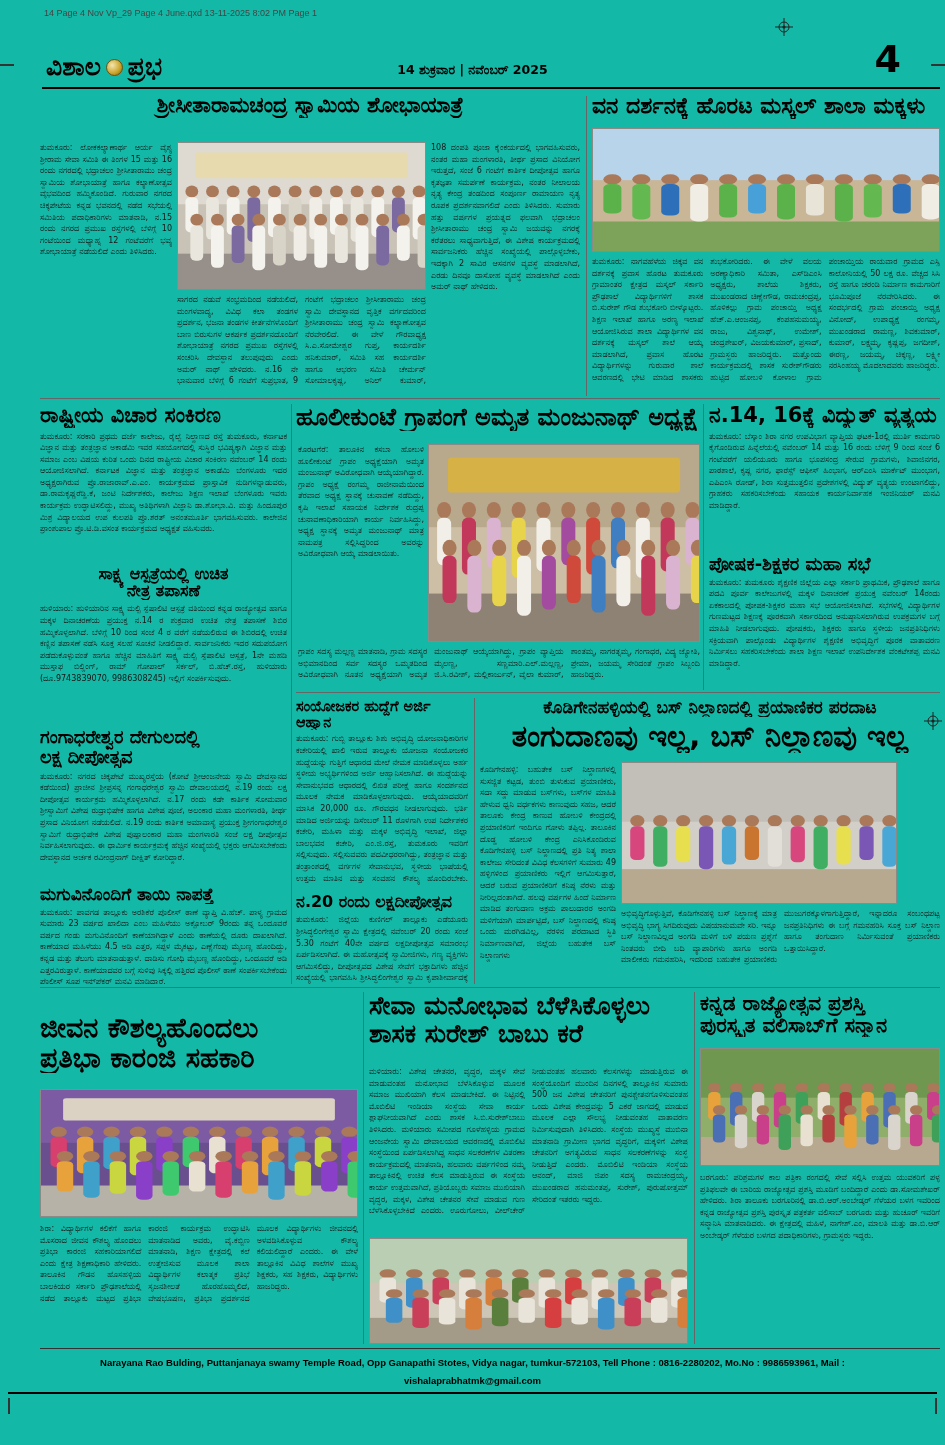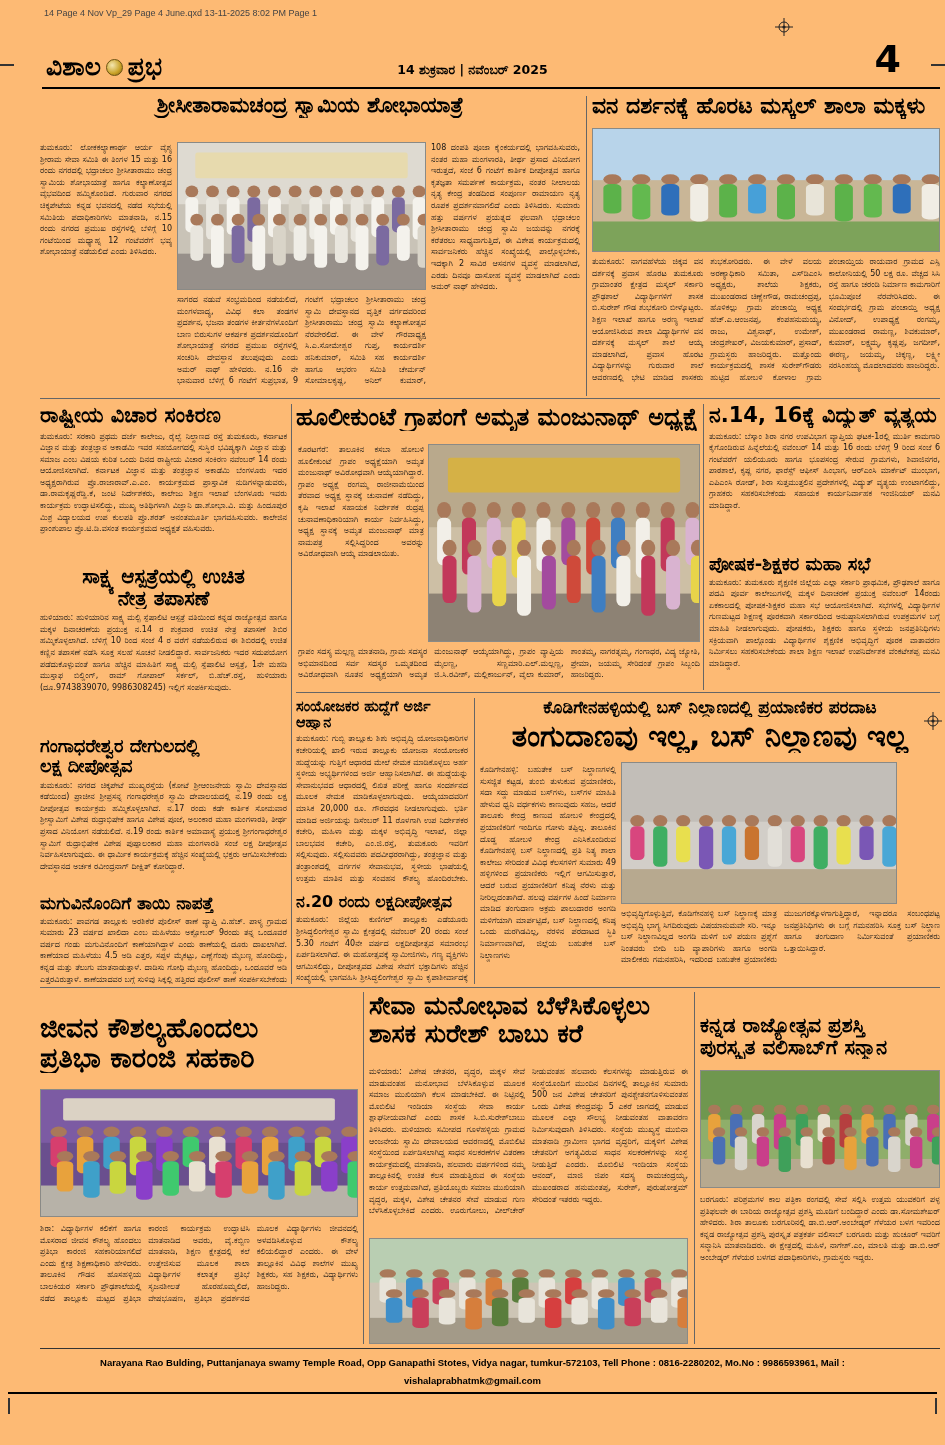--- a/index.html
+++ b/index.html
@@ -1,16 +1,16 @@
 <!DOCTYPE html>
 <html><head>
 <meta charset="utf-8">
 <style>
   html,body{margin:0;padding:0;background:#e8e8e4;}
-  .page{position:relative;width:945px;height:1445px;background:#fdba74;margin:0 auto;
+  .page{position:relative;width:945px;height:1445px;background:#14b8a6;margin:0 auto;
         font-family:"DejaVu Sans","Liberation Sans",sans-serif;color:#111;overflow:hidden;}
   .slug{position:absolute;left:44px;top:8px;font-size:9px;color:#444;
         font-family:"Liberation Sans",sans-serif;}
   .regmark{position:absolute;}
   .tick{position:absolute;background:#333;}
   
   .mast-title{position:absolute;left:46px;top:52px;font-size:25px;font-weight:bold;color:#000;
               display:flex;align-items:center;gap:5px;}
   .mast-logo{width:15px;height:15px;border-radius:50%;
              background:radial-gradient(circle at 35% 35%,#f4e6b0,#c9a227 60%,#7a5c12);
@@ -162,21 +162,21 @@
   </div>
 
   <div class="hrule" style="left:40px;top:398px;width:900px;"></div>
 
   <div class="art" style="left:40px;top:404px;width:247px;height:580px;">
     <div>
       <div class="hl" style="font-size:21px;text-align:left;">ರಾಷ್ಟ್ರೀಯ ವಿಚಾರ ಸಂಕಿರಣ</div>
       <div class="body" style="height:128px;margin-top:3px;">ತುಮಕೂರು: ಸರಕಾರಿ ಪ್ರಥಮ ದರ್ಜೆ ಕಾಲೇಜು, ರೈಲ್ವೆ ನಿಲ್ದಾಣದ ರಸ್ತೆ ತುಮಕೂರು, ಕರ್ನಾಟಕ ವಿಜ್ಞಾನ ಮತ್ತು ತಂತ್ರಜ್ಞಾನ ಅಕಾಡೆಮಿ ಇವರ ಸಹಯೋಗದಲ್ಲಿ ಸುಸ್ಥಿರ ಭವಿಷ್ಯಕ್ಕಾಗಿ ವಿಜ್ಞಾನ ಮತ್ತು ಸಮಾಜ ಎಂಬ ವಿಷಯ ಕುರಿತ ಒಂದು ದಿನದ ರಾಷ್ಟ್ರೀಯ ವಿಚಾರ ಸಂಕಿರಣ ನವೆಂಬರ್ 14 ರಂದು ಆಯೋಜಿಸಲಾಗಿದೆ. ಕರ್ನಾಟಕ ವಿಜ್ಞಾನ ಮತ್ತು ತಂತ್ರಜ್ಞಾನ ಅಕಾಡೆಮಿ ಬೆಂಗಳೂರು ಇದರ ಅಧ್ಯಕ್ಷರಾಗಿರುವ ಪ್ರೊ.ರಾಜಾರಾವ್.ಎ.ಎಂ. ಕಾರ್ಯಕ್ರಮದ ಪ್ರಾಸ್ತಾವಿಕ ನುಡಿಗಳನ್ನಾಡುವರು, ಡಾ.ರಾಮಕೃಷ್ಣರೆಡ್ಡಿ.ಕೆ, ಜಂಟಿ ನಿರ್ದೇಶಕರು, ಕಾಲೇಜು ಶಿಕ್ಷಣ ಇಲಾಖೆ ಬೆಂಗಳೂರು ಇವರು ಕಾರ್ಯಕ್ರಮ ಉದ್ಘಾಟಿಸಲಿದ್ದು, ಮುಖ್ಯ ಅತಿಥಿಗಳಾಗಿ ವಿಜ್ಞಾನಿ ಡಾ.ಶೋಭಾ.ವಿ. ಮತ್ತು ಹಿಂದೂಪುರ ಮಿಶ್ರ ವಿದ್ಯಾಲಯದ ಉಪ ಕುಲಪತಿ ಪ್ರೊ.ಶರತ್ ಅನಂತಮೂರ್ತಿ ಭಾಗವಹಿಸುವರು. ಕಾಲೇಜಿನ ಪ್ರಾಂಶುಪಾಲ ಪ್ರೊ.ಟಿ.ಡಿ.ವಸಂತ ಕಾರ್ಯಕ್ರಮದ ಅಧ್ಯಕ್ಷತೆ ವಹಿಸುವರು.</div>
     </div>
     <div style="margin-top:6px;">
-      <div class="hl wrap" style="font-size:20px;text-align:center;">
+      <div class="hl wrap" style="font-size:16px;text-align:center;">
         <span>ಸಾಕ್ಷ್ಯ ಆಸ್ಪತ್ರೆಯಲ್ಲಿ ಉಚಿತ</span><br><span>ನೇತ್ರ ತಪಾಸಣೆ</span>
       </div>
       <div class="body" style="height:118px;margin-top:3px;">ಹುಳಿಯಾರು: ಹುಳಿಯಾರಿನ ಸಾಕ್ಷ್ಯ ಮಲ್ಟಿ ಸ್ಪೆಷಾಲಿಟಿ ಆಸ್ಪತ್ರೆ ವತಿಯಿಂದ ಕನ್ನಡ ರಾಜ್ಯೋತ್ಸವ ಹಾಗೂ ಮಕ್ಕಳ ದಿನಾಚರಣೆಯ ಪ್ರಯುಕ್ತ ನ.14 ರ ಶುಕ್ರವಾರ ಉಚಿತ ನೇತ್ರ ತಪಾಸಣೆ ಶಿಬಿರ ಹಮ್ಮಿಕೊಳ್ಳಲಾಗಿದೆ. ಬೆಳಿಗ್ಗೆ 10 ರಿಂದ ಸಂಜೆ 4 ರ ವರೆಗೆ ನಡೆಯಲಿರುವ ಈ ಶಿಬಿರದಲ್ಲಿ ಉಚಿತ ಕಣ್ಣಿನ ತಪಾಸಣೆ ನಡೆಸಿ ಸೂಕ್ತ ಸಲಹೆ ಸೂಚನೆ ನೀಡಲಿದ್ದಾರೆ. ಸಾರ್ವಜನಿಕರು ಇದರ ಸದುಪಯೋಗ ಪಡೆದುಕೊಳ್ಳುವಂತೆ ಹಾಗೂ ಹೆಚ್ಚಿನ ಮಾಹಿತಿಗೆ ಸಾಕ್ಷ್ಯ ಮಲ್ಟಿ ಸ್ಪೆಷಾಲಿಟಿ ಆಸ್ಪತ್ರೆ, 1ನೇ ಮಹಡಿ ಮುಸ್ತಾಫ ಬಿಲ್ಡಿಂಗ್, ರಾಮ್ ಗೋಪಾಲ್ ಸರ್ಕಲ್, ಬಿ.ಹೆಚ್.ರಸ್ತೆ, ಹುಳಿಯಾರು (ದೂ.9743839070, 9986308245) ಇಲ್ಲಿಗೆ ಸಂಪರ್ಕಿಸುವುದು.</div>
     </div>
     <div style="margin-top:6px;">
       <div class="hl wrap" style="font-size:18px;">
         <span>ಗಂಗಾಧರೇಶ್ವರ ದೇಗುಲದಲ್ಲಿ</span><br><span>ಲಕ್ಷ ದೀಪೋತ್ಸವ</span>
       </div>
       <div class="body" style="height:108px;margin-top:3px;">ತುಮಕೂರು: ನಗರದ ಚಿಕ್ಕಪೇಟೆ ಮುಖ್ಯರಸ್ತೆಯ (ಕೋಟೆ ಶ್ರೀಆಂಜನೇಯ ಸ್ವಾಮಿ ದೇವಸ್ಥಾನದ ಕಡೆಯಿಂದ) ಪ್ರಾಚೀನ ಶ್ರೀಪ್ರಸನ್ನ ಗಂಗಾಧರೇಶ್ವರ ಸ್ವಾಮಿ ದೇವಾಲಯದಲ್ಲಿ ನ.19 ರಂದು ಲಕ್ಷ ದೀಪೋತ್ಸವ ಕಾರ್ಯಕ್ರಮ ಹಮ್ಮಿಕೊಳ್ಳಲಾಗಿದೆ. ನ.17 ರಂದು ಕಡೇ ಕಾರ್ತಿಕ ಸೋಮವಾರ ಶ್ರೀಸ್ವಾಮಿಗೆ ವಿಶೇಷ ರುದ್ರಾಭಿಷೇಕ ಹಾಗೂ ವಿಶೇಷ ಪೂಜೆ, ಅಲಂಕಾರ ಮಹಾ ಮಂಗಳಾರತಿ, ತೀರ್ಥ ಪ್ರಸಾದ ವಿನಿಯೋಗ ನಡೆಯಲಿದೆ. ನ.19 ರಂದು ಕಾರ್ತಿಕ ಅಮಾವಾಸ್ಯೆ ಪ್ರಯುಕ್ತ ಶ್ರೀಗಂಗಾಧರೇಶ್ವರ ಸ್ವಾಮಿಗೆ ರುದ್ರಾಭಿಷೇಕ ವಿಶೇಷ ಪುಷ್ಪಾಲಂಕಾರ ಮಹಾ ಮಂಗಳಾರತಿ ಸಂಜೆ ಲಕ್ಷ ದೀಪೋತ್ಸವ ನಿರ್ವಹಿಸಲಾಗುವುದು. ಈ ಧಾರ್ಮಿಕ ಕಾರ್ಯಕ್ರಮಕ್ಕೆ ಹೆಚ್ಚಿನ ಸಂಖ್ಯೆಯಲ್ಲಿ ಭಕ್ತರು ಆಗಮಿಸಬೇಕೆಂದು ದೇವಸ್ಥಾನದ ಅರ್ಚಕ ರವೀಂದ್ರನಾಗ್ ದೀಕ್ಷಿತ್ ಕೋರಿದ್ದಾರೆ.</div>
     </div>
@@ -424,21 +424,21 @@
           <rect x="80.27272727272727" y="35" width="5.2" height="17" rx="2" fill="#c93f5a"></rect>
           <circle cx="91.23636363636362" cy="32.6" r="2.6" fill="#a9795a"></circle>
           <rect x="88.63636363636363" y="35" width="5.2" height="15" rx="2" fill="#e8e4da"></rect>
           <circle cx="99.6" cy="32.6" r="2.6" fill="#a9795a"></circle>
           <rect x="97" y="35" width="5.2" height="18" rx="2" fill="#d67e3c"></rect>
         </svg></div>
   </div>
 
   <div class="vrule" style="left:694px;top:992px;height:352px;"></div>
 
-  <div class="art" style="left:700px;top:992px;width:240px;height:352px;margin-top:22px;">
+  <div class="art" style="left:700px;top:992px;width:240px;height:352px;">
     <div class="hl wrap" style="font-size:20px;">
       <span>ಕನ್ನಡ ರಾಜ್ಯೋತ್ಸವ ಪ್ರಶಸ್ತಿ</span><br><span>ಪುರಸ್ಕೃತ ವಲಿಸಾಬ್‌ಗೆ ಸನ್ಮಾನ</span>
     </div>
     <div class="photo abs" style="left:0;top:56px;width:240px;height:118px;"><svg viewBox="0 0 100 62" preserveAspectRatio="none" width="100%" height="100%">
           <rect width="100" height="62" fill="#8fae6a"></rect>
           <rect width="100" height="26" fill="#6f974f"></rect>
           <rect y="47" width="100" height="15" fill="#b7a98f"></rect>
           <circle cx="5.6" cy="20.6" r="2.6" fill="#a9795a"></circle>
           <rect x="3" y="23" width="5.2" height="15" rx="2" fill="#e8a23c"></rect>
           <circle cx="14.799999999999999" cy="20.6" r="2.6" fill="#a9795a"></circle>

